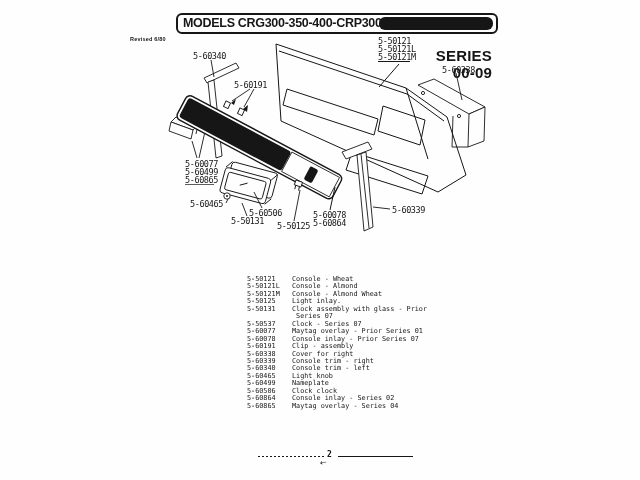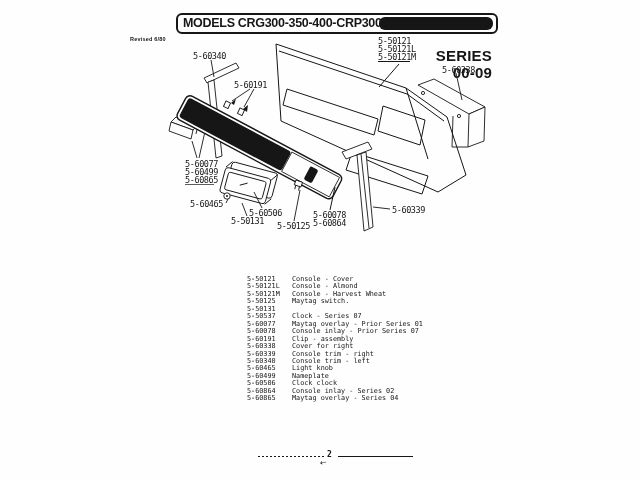--- a/index.html
+++ b/index.html
@@ -172,36 +172,38 @@
       <div class="part-label" style="left: 231px; top: 217px;">5-50131</div>
       <div class="part-label" style="left: 277px; top: 222px;">5-50125</div>
       <div class="part-label" style="left: 313px; top: 211px;">5-60078</div>
       <div class="part-label" style="left: 313px; top: 219px;">5-60864</div>
       <div class="part-label" style="left: 392px; top: 206px;">5-60339</div>
     </div>
 
   <div id="parts-list" class="parts-list">
       <div class="parts-row">
         <span class="num">5-50121</span>
-        <span class="desc">Console - Cover</span>
+        <span class="desc">Console - Wheat</span>
       </div>
       <div class="parts-row">
         <span class="num">5-50121L</span>
         <span class="desc">Console - Almond</span>
       </div>
       <div class="parts-row">
         <span class="num">5-50121M</span>
-        <span class="desc">Console - Harvest Wheat</span>
+        <span class="desc">Console - Almond Wheat</span>
       </div>
       <div class="parts-row">
         <span class="num">5-50125</span>
-        <span class="desc">Maytag switch.</span>
+        <span class="desc">Light inlay.</span>
       </div>
       <div class="parts-row">
         <span class="num">5-50131</span>
+        <span class="desc">Clock assembly with glass - Prior
+ Series 07</span>
       </div>
       <div class="parts-row">
         <span class="num">5-50537</span>
         <span class="desc">Clock - Series 07</span>
       </div>
       <div class="parts-row">
         <span class="num">5-60077</span>
         <span class="desc">Maytag overlay - Prior Series 01</span>
       </div>
       <div class="parts-row">

